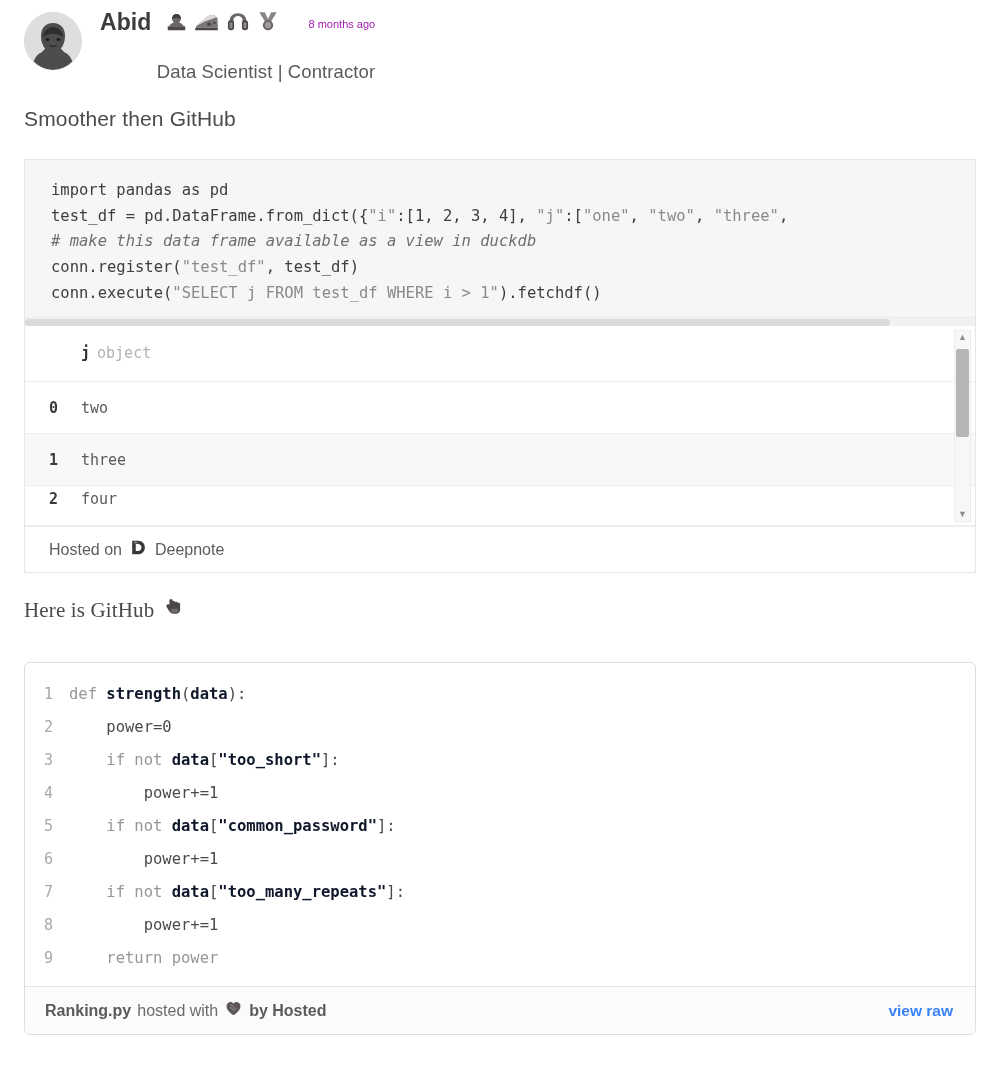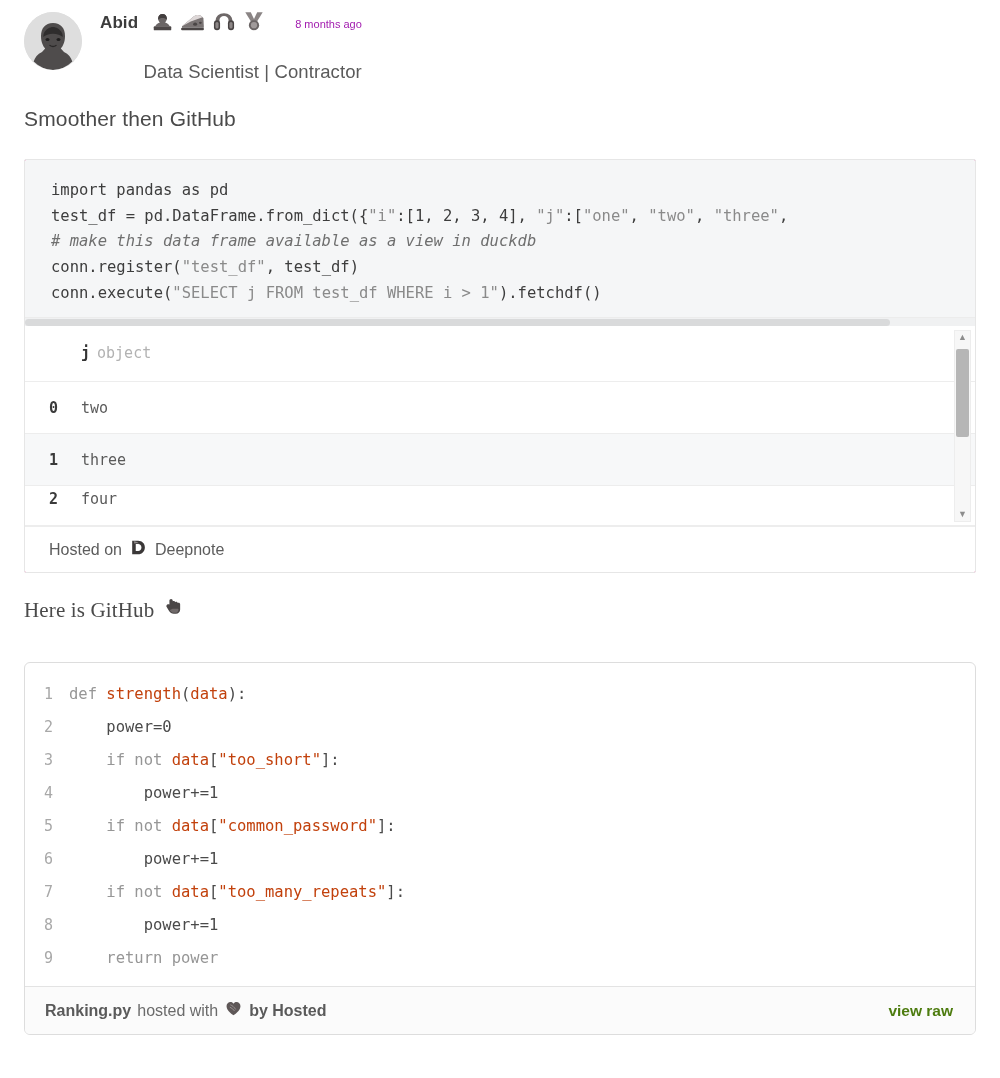--- a/index.html
+++ b/index.html
@@ -33,21 +33,21 @@
   .avatar svg { display:block; width: 58px; height: 58px; }
 
   .author-text { margin-left: 18px; padding-top: 2px; }
   .author-line1 {
     display: flex;
     align-items: center;
     gap: 0px;
     line-height: 1;
   }
   .author-name {
-    font-size: 17px;
+    font-size: 23px;
     font-weight: 700;
     color: #3c3c3c;
     letter-spacing: .1px;
   }
   .badges { display: flex; align-items: center; gap: 7px; margin-left: 14px; }
   .badge-ic { display:block; }
   .timestamp {
     font-size: 11px;
     color: #a21caf;
     margin-left: 30px;
@@ -182,37 +182,37 @@
     width: 44px;
     flex: 0 0 44px;
     text-align: right;
     padding-right: 16px;
     color: #a8a8a8;
     font-size: 15px;
     user-select: none;
   }
   .gist-src { color: #3a3a3a; white-space: pre; }
   .gist-src .kw { color: #969696; }
-  .gist-src .bold { color: #c2410c; font-weight: 400; }
+  .gist-src .bold { color: #0f172a; font-weight: 700; }
   .gist-src .pl { color: #4a4a4a; }
   .gist-footer {
     height: 48px;
     border-top: 1px solid #e3e3e3;
     background: #fbfbfb;
     display: flex;
     align-items: center;
     justify-content: space-between;
     padding: 0 22px 0 20px;
     font-size: 16px;
     color: #6b6b6b;
   }
   .gist-footer-left { display: flex; align-items: center; gap: 6px; }
   .gist-file { font-weight: 700; color: #5a5a5a; }
   .gist-by { font-weight: 700; color: #5a5a5a; }
-  .gist-viewraw { font-size: 15.5px; color: #4d7c0f; font-weight: 700; }
+  .gist-viewraw { font-size: 15.5px; color: #3b82f6; font-weight: 700; }
   .heart-ic { display:inline-block; vertical-align: middle; }
   .point-ic { display:inline-block; vertical-align: middle; }
 </style>
 </head>
 <body>
 
 <div class="page">
 
   <div class="author-header">
 

